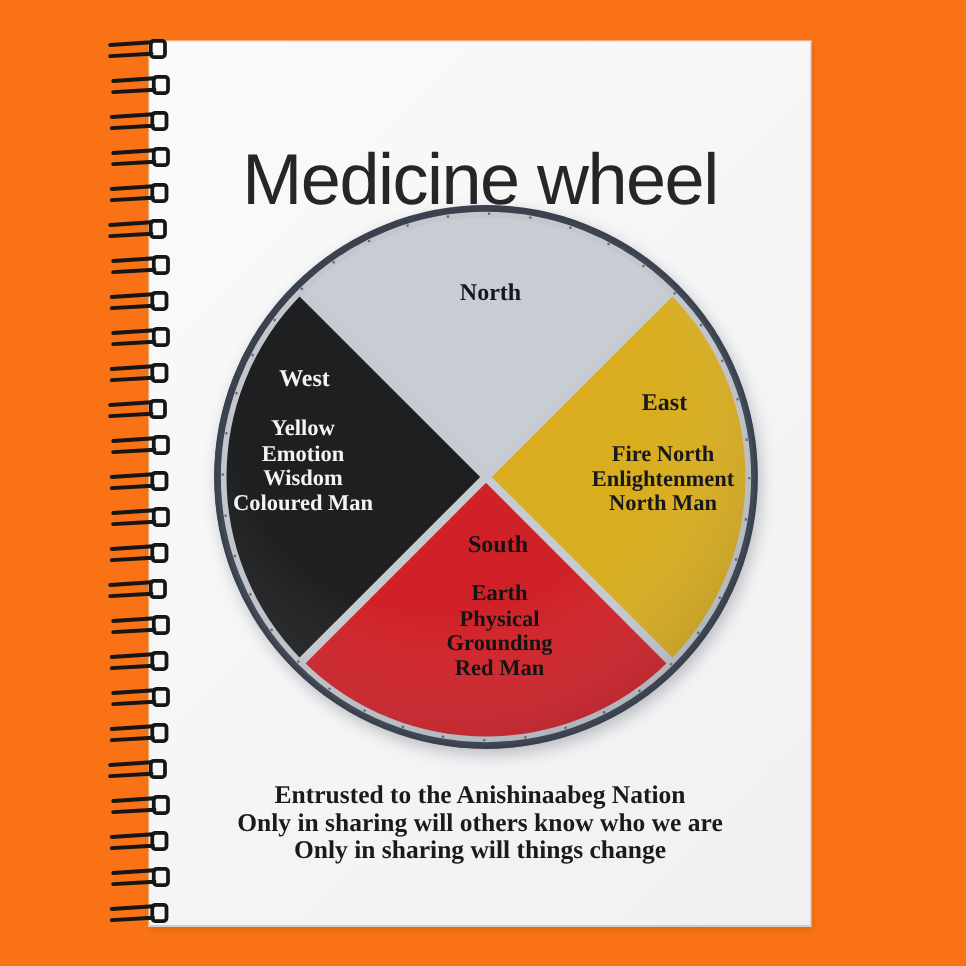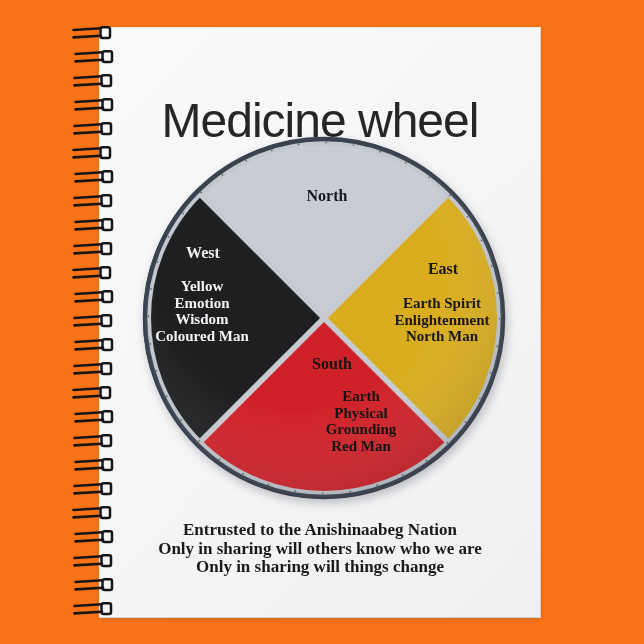--- a/index.html
+++ b/index.html
@@ -56,27 +56,27 @@
         <circle cx="185" cy="190" r="175.5" fill="none" stroke-width="5" stroke="#c3c7cd"></circle>
         <circle cx="185" cy="190" r="175.5" fill="none" stroke="#3c444e" stroke-width="1.4" stroke-dasharray="1.6 26" opacity="0.75"></circle>
         <circle cx="185" cy="190" r="179" fill="none" stroke-width="4.5" stroke="#39424e"></circle>
         <circle cx="185" cy="190" r="179" fill="url(#shade)"></circle>
       </svg>
 
       <div class="qtext qlabel" style="left: 188px; top: 19px; color: rgb(23, 24, 28); margin-top: 40px;">North</div>
 
       <div class="qtext qlabel" style="left: 304px; top: 132px; color: rgb(23, 24, 28);">East</div>
       <div class="qtext qlines" style="left: 303px; top: 167px; color: rgb(23, 24, 28);">
-        <div>Earth Spirit</div>
+        <div>Fire North</div>
         <div>Enlightenment</div>
         <div>North Man</div>
       </div>
 
       <div class="qtext qlabel" style="left: 193px; top: 227px; color: rgb(20, 20, 20);">South</div>
-      <div class="qtext qlines" style="left: 194px; top: 260px; color: rgb(20, 20, 20); margin-left: 28px;">
+      <div class="qtext qlines" style="left: 194px; top: 260px; color: rgb(20, 20, 20);">
         <div>Earth</div>
         <div>Physical</div>
         <div>Grounding</div>
         <div>Red Man</div>
       </div>
 
       <div class="qtext qlabel" style="left: 64px; top: 116px; color: rgb(242, 243, 245);">West</div>
       <div class="qtext qlines" style="left: 63px; top: 150px; color: rgb(242, 243, 245);">
         <div>Yellow</div>
         <div>Emotion</div>

